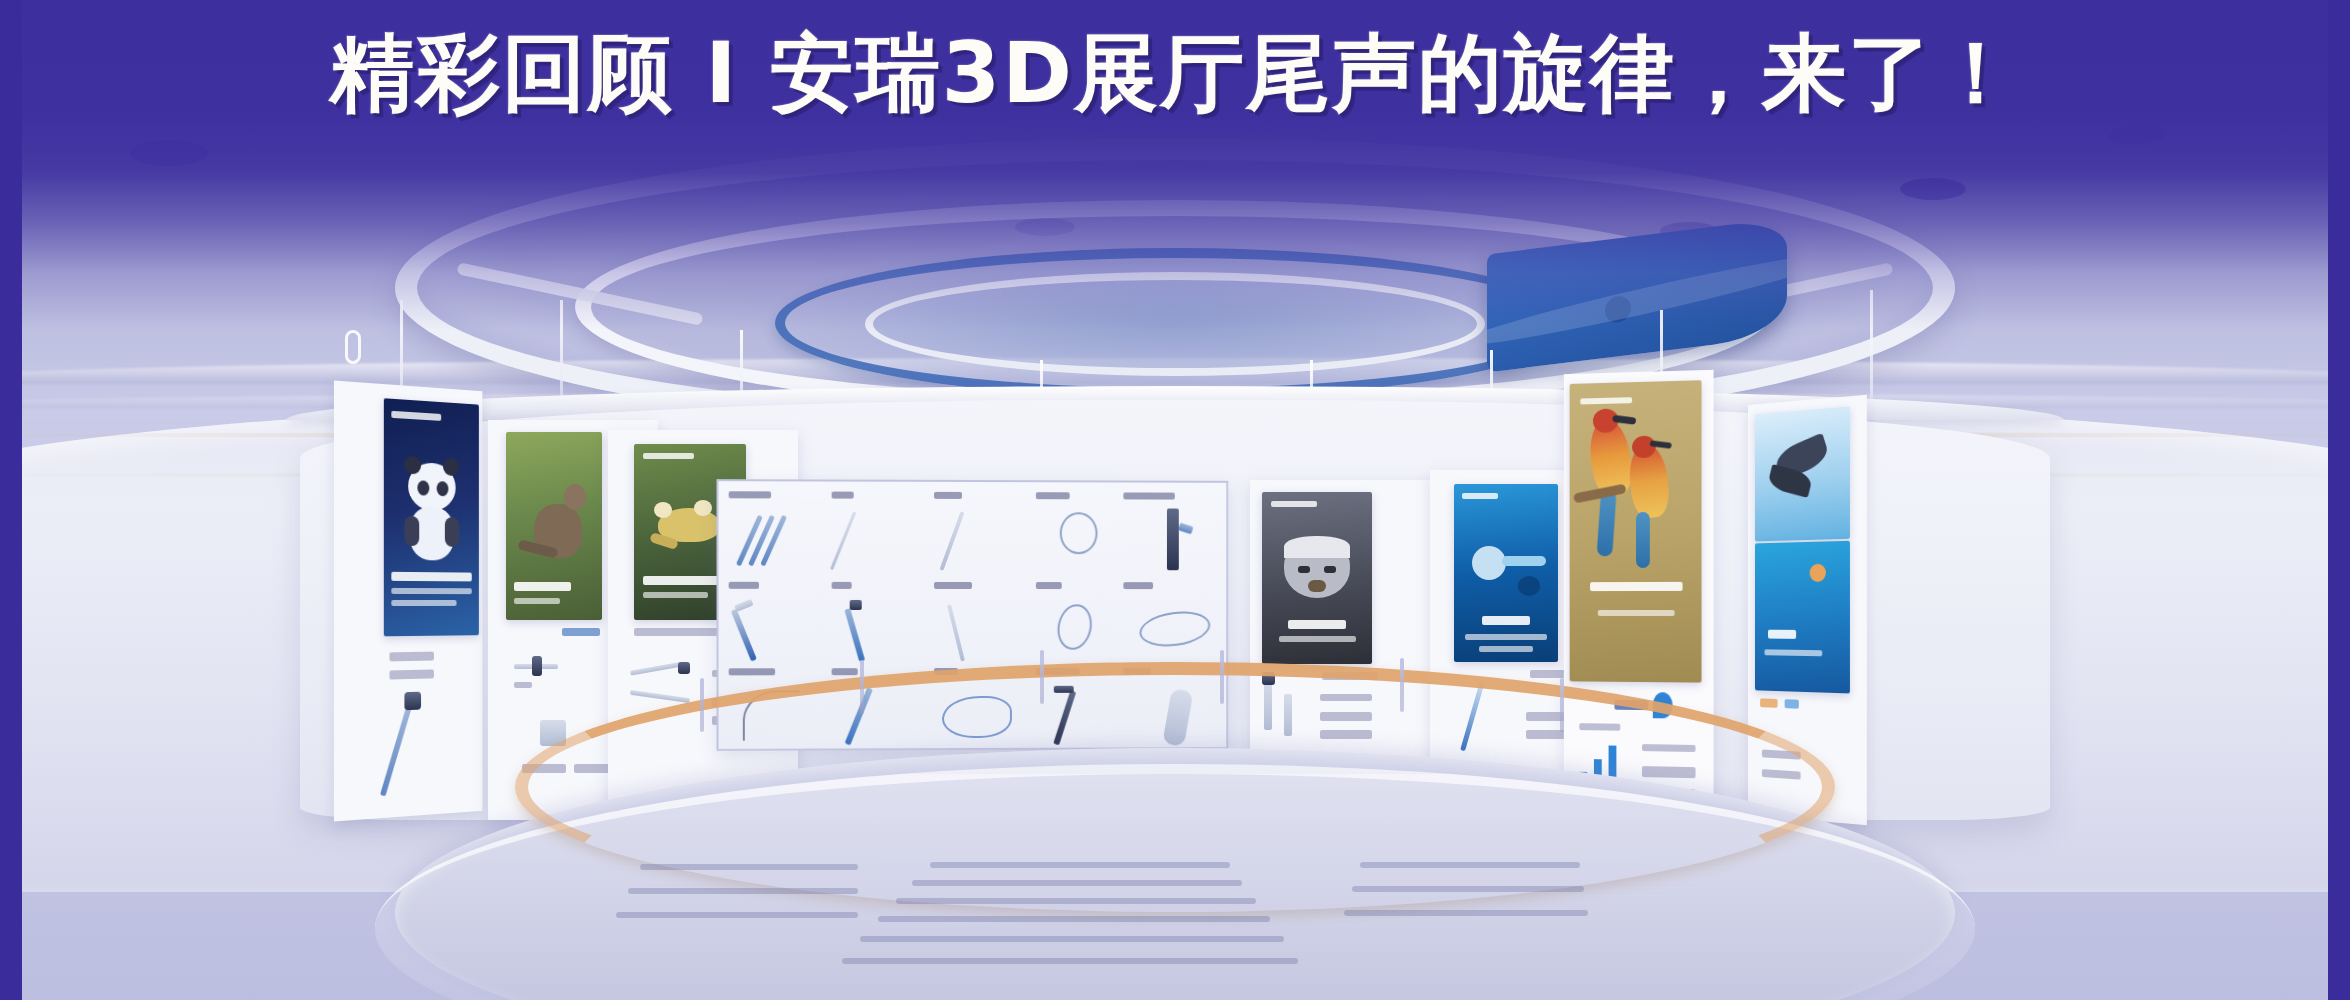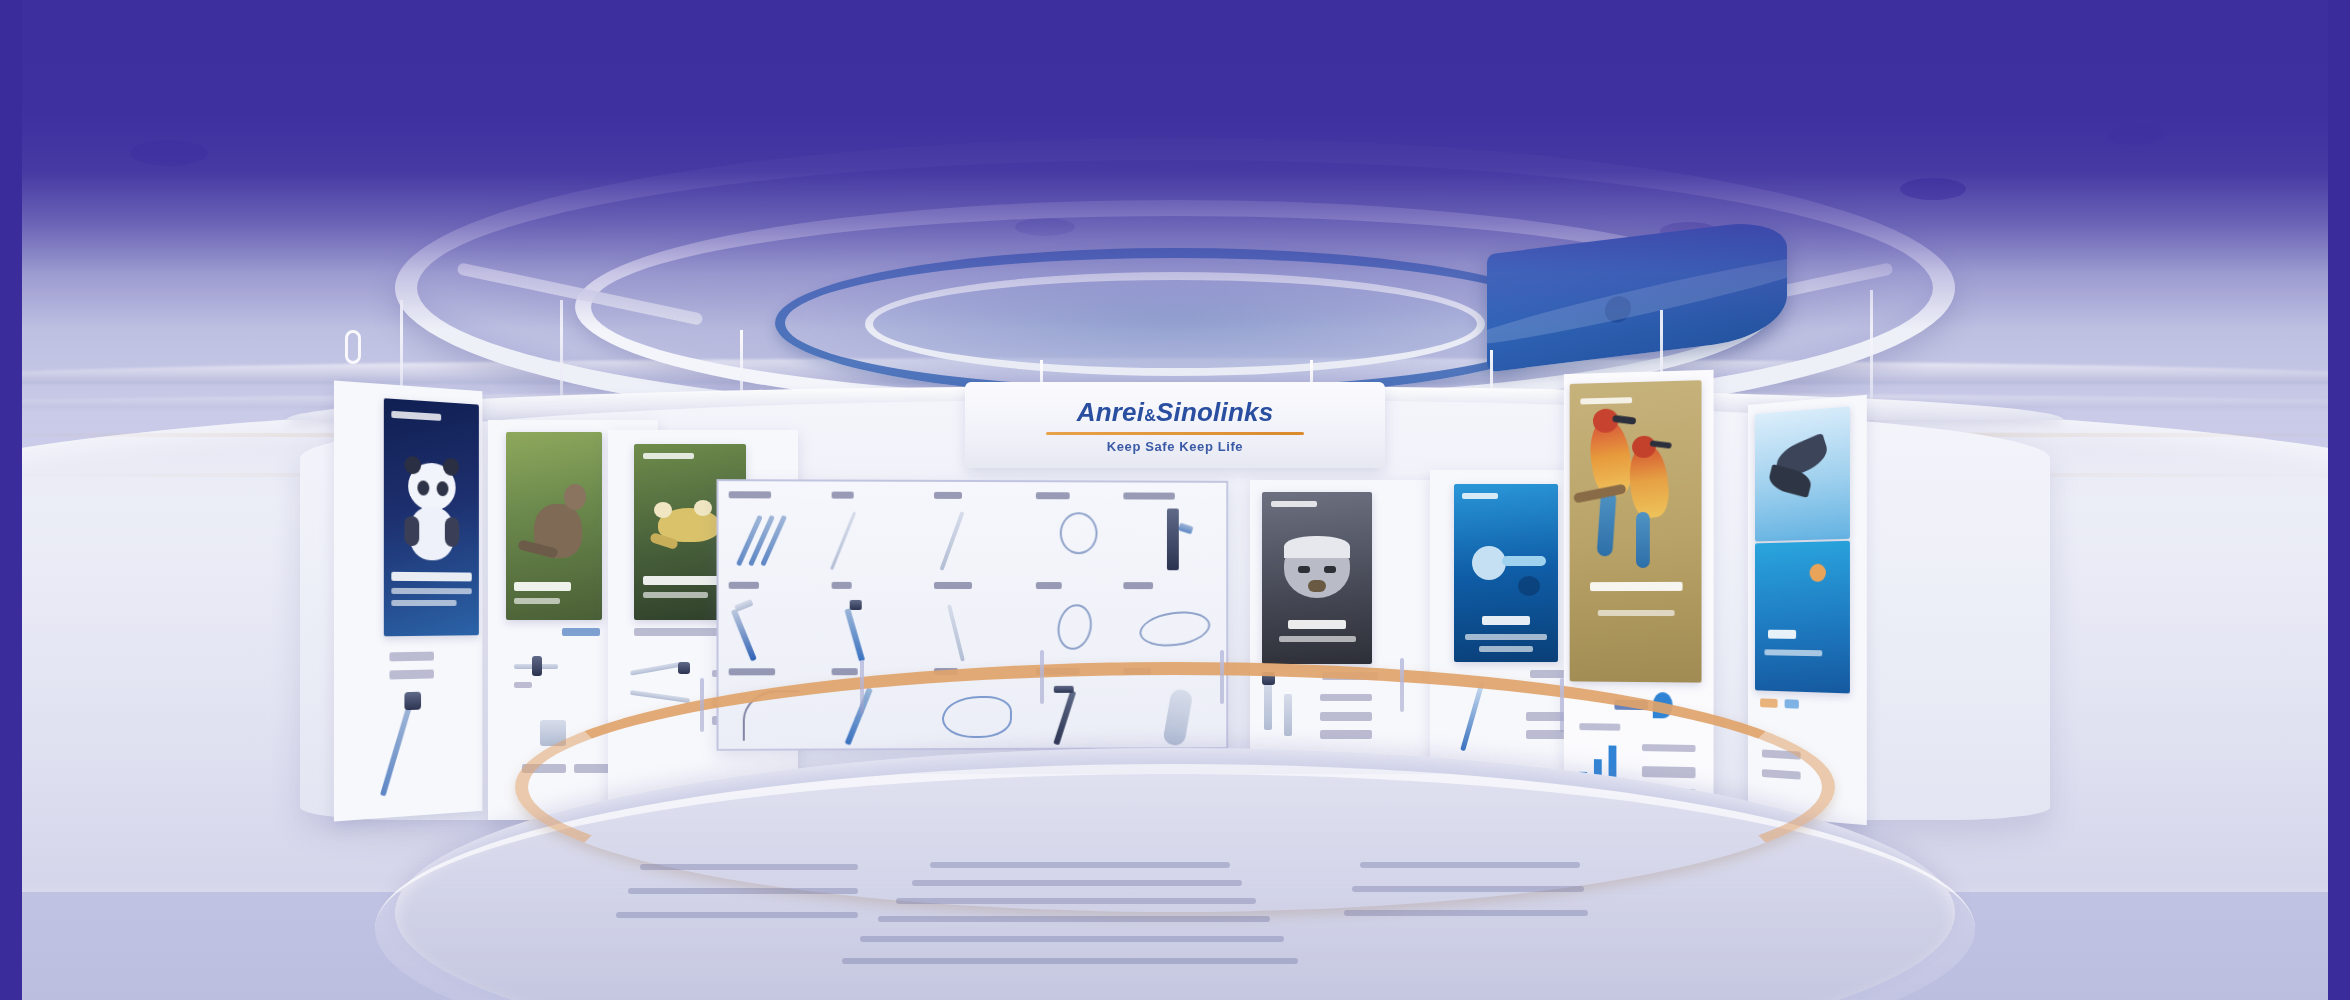--- a/index.html
+++ b/index.html
@@ -245,27 +245,20 @@
     <div class="rod" style="left:1040px;top:360px;height:140px;"></div>
     <div class="rod" style="left:1310px;top:360px;height:150px;"></div>
     <div class="rod" style="left:1490px;top:350px;height:160px;"></div>
     <div class="rod" style="left:1660px;top:310px;height:190px;"></div>
     <div class="rod" style="left:1870px;top:290px;height:210px;"></div>
     <div class="rod-ring" style="left:345px;top:330px;"></div>
 
     <div class="band-top-rail"></div>
     <div class="band"></div>
 
-    <div class="logo-plate">
-      <div class="logo-word">
-        <span>Anrei</span><span class="amp">&amp;</span><span>Sinolinks</span>
-      </div>
-      <div class="logo-underline"></div>
-      <div class="logo-tag">Keep Safe Keep Life</div>
-    </div>
 
     <div class="panel" style="left:330px;top:386px;width:160px;height:430px;transform:perspective(1200px) rotateY(22deg);">
       <div class="poster" style="left:52px;top:14px;width:104px;height:236px;
            background:linear-gradient(165deg,#101f52 0%,#1d2f6e 45%,#2b63a8 100%);">
         <div class="brandline"></div>
 
         <div style="position:absolute;left:26px;top:62px;width:52px;height:48px;border-radius:50%;background:#f2f4fb;"></div>
         <div style="position:absolute;left:22px;top:56px;width:18px;height:18px;border-radius:50%;background:#2b2f44;"></div>
         <div style="position:absolute;left:64px;top:56px;width:18px;height:18px;border-radius:50%;background:#2b2f44;"></div>
         <div style="position:absolute;left:36px;top:80px;width:13px;height:15px;border-radius:50%;background:#2f3348;"></div>
@@ -505,14 +498,15 @@
     <div class="floor-text" style="left:1352px;bottom:108px;width:232px;"></div>
     <div class="floor-text" style="left:1344px;bottom:84px;width:244px;"></div>
     <div class="floor-text" style="left:640px;bottom:130px;width:218px;"></div>
     <div class="floor-text" style="left:628px;bottom:106px;width:230px;"></div>
     <div class="floor-text" style="left:616px;bottom:82px;width:242px;"></div>
   </div>
 
   <div class="purple-overlay"></div>
   <div class="edge l"></div>
   <div class="edge r"></div>
+  <div class="title">精彩回顾 I 安瑞3D展厅尾声的旋律，来了！</div>
 
 </div>
 
 </body></html>

